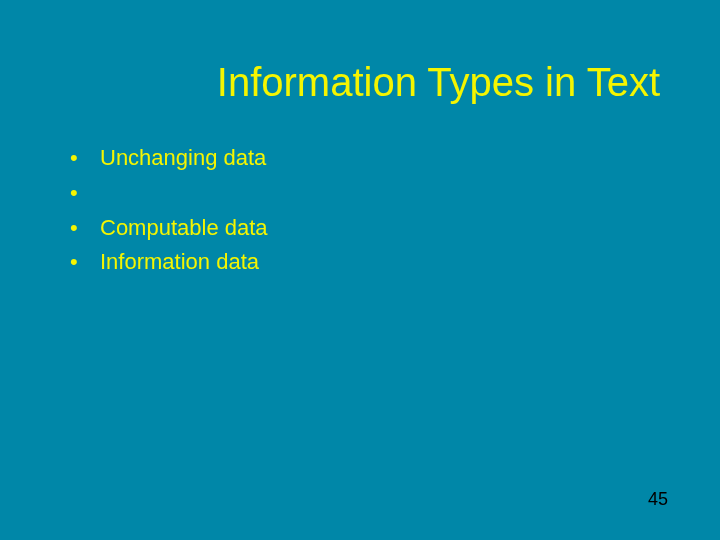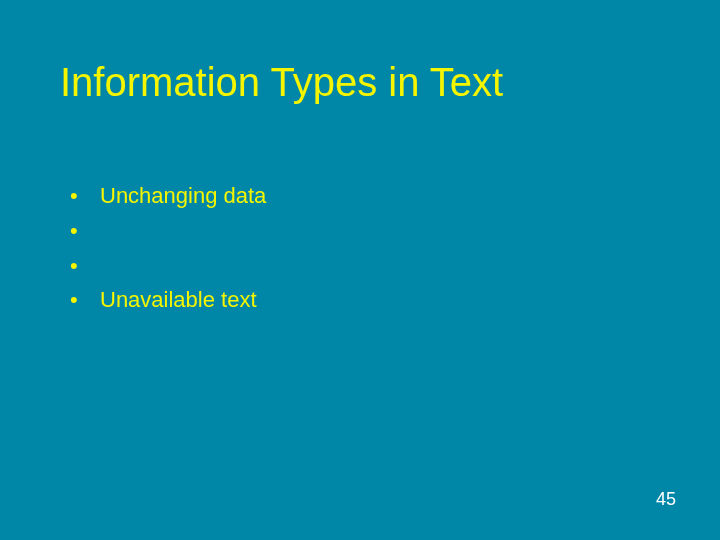--- a/index.html
+++ b/index.html
@@ -18,23 +18,23 @@
     .slide {
       width: 100%;
       height: 100%;
       padding: 50px 60px 40px 60px;
       position: relative;
     }
     .title {
       color: #f5f500;
       font-size: 40px;
       font-weight: normal;
-      text-align: left;
+      text-align: right;
       margin-top: 10px;
-      margin-bottom: 76px;
+      margin-bottom: 38px;
     }
     .bullets {
       list-style: none;
       padding-left: 10px;
     }
     .bullets li {
       color: #f5f500;
       font-size: 22px;
       line-height: 1.4;
       margin-bottom: 4px;
@@ -42,41 +42,42 @@
       align-items: baseline;
     }
     .bullets li .bullet-marker {
       display: inline-block;
       width: 30px;
       flex-shrink: 0;
     }
     .page-number {
       position: absolute;
       bottom: 30px;
-      right: 44px;
-      color: #ffffff;
+      right: 52px;
+      color: #000000;
       font-size: 18px;
       text-align: right;
     }
   </style>
 </head>
 <body>
 
 <div class="slide">
   <h1 class="title">Information Types in Text</h1>
   <ul class="bullets">
     <li>
       <span class="bullet-marker">•</span>
       <span>Unchanging data</span>
     </li>
     <li>
       <span class="bullet-marker">•</span>
     </li>
     <li>
       <span class="bullet-marker">•</span>
+      <span>Computable data</span>
     </li>
     <li>
       <span class="bullet-marker">•</span>
-      <span>Unavailable text</span>
+      <span>Information data</span>
     </li>
   </ul>
   <div class="page-number">45</div>
 </div>
 
 </body></html>

